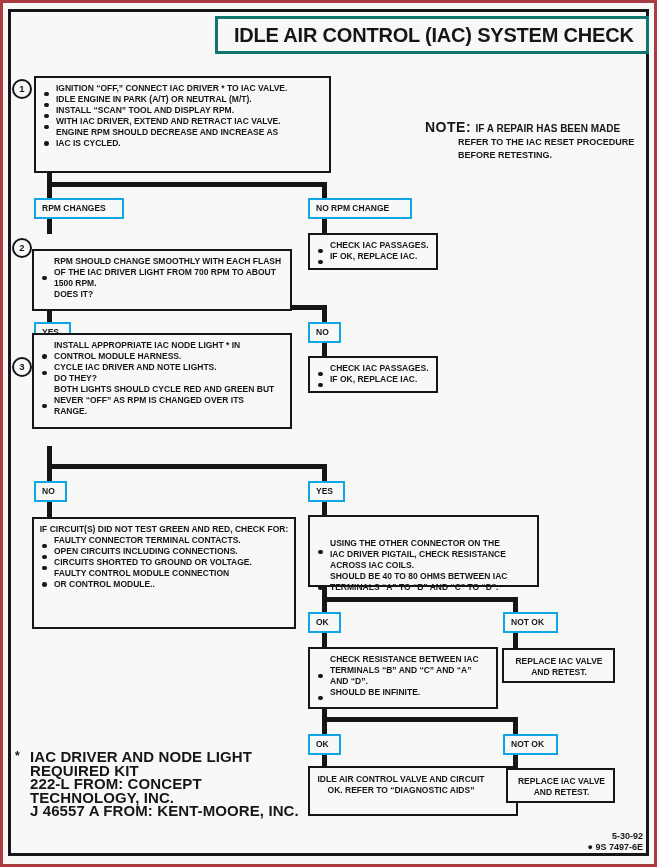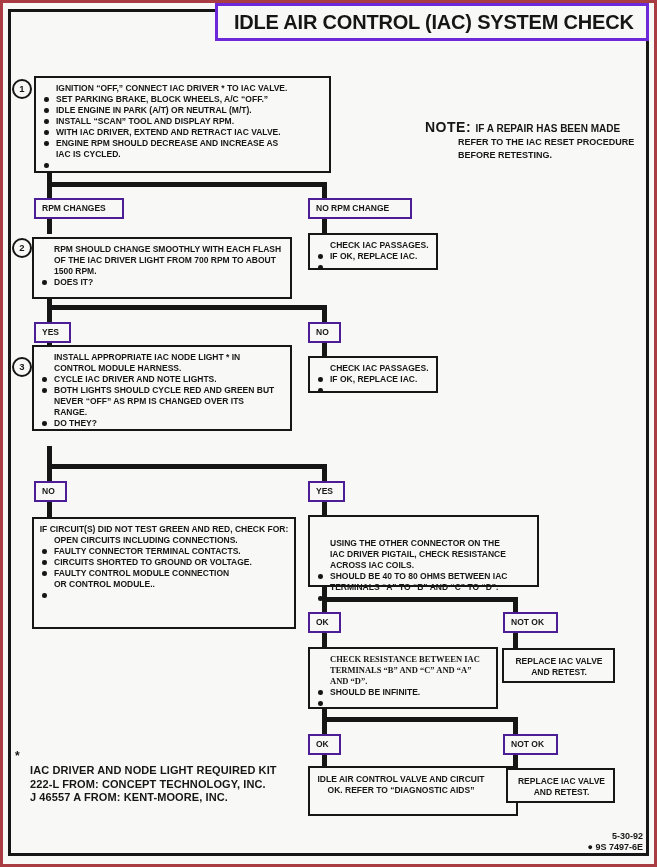--- a/index.html
+++ b/index.html
@@ -5,49 +5,49 @@
   html,body{margin:0;padding:0;background:#e8e8e4;}
   .sheet{
     position:relative;width:657px;height:867px;overflow:hidden;
     background:#f8f8f6;color:#161616;
     font-family:"Liberation Sans","DejaVu Sans",sans-serif;
     font-weight:bold;
   }
   .red-frame{position:absolute;inset:0;border:3px solid #a93b43;pointer-events:none;z-index:30;}
   .page-border{position:absolute;left:8px;top:9px;width:641px;height:847px;border:3px solid #161616;box-sizing:border-box;}
   .title-box{
-    position:absolute;left:215px;top:3px;width:434px;height:38px;box-sizing:border-box;
-    border:3px solid #6d28d9;background:#f8f8f6;
+    position:absolute;left:215px;top:16px;width:434px;height:38px;box-sizing:border-box;
+    border:3px solid #0f766e;background:#f8f8f6;
     font-size:20px;letter-spacing:-0.2px;line-height:32px;padding-left:16px;white-space:nowrap;
   }
   .box{
     position:absolute;box-sizing:border-box;border:2px solid #161616;background:#f8f8f6;
     font-size:8.5px;letter-spacing:0;padding:5px 3px 2px 5px;z-index:5;
   }
   .lbl{
-    position:absolute;box-sizing:border-box;border:2px solid #4c1d95;background:#f8f8f6;
+    position:absolute;box-sizing:border-box;border:2px solid #0ea5e9;background:#f8f8f6;
     font-size:8.5px;line-height:16px;padding-left:6px;z-index:5;white-space:nowrap;
   }
-  .li{display:flex;align-items:flex-end;}
+  .li{display:flex;align-items:center;}
   .li .b{flex:0 0 15px;position:relative;}
   .li .b.dot::before{content:"";position:absolute;left:3px;top:3.2px;width:4.6px;height:4.6px;border-radius:50%;background:#161616;}
   .li .t{flex:1 1 auto;line-height:11px;}
   .hdr{line-height:11px;text-align:center;}
   .circ{
     position:absolute;width:20px;height:20px;border:2px solid #161616;border-radius:50%;
     box-sizing:border-box;background:#f8f8f6;font-size:9.5px;line-height:16px;text-align:center;z-index:6;
   }
   .cn{position:absolute;background:#161616;z-index:2;}
   .note{position:absolute;left:425px;top:120px;width:222px;}
   .note-label{font-size:14px;letter-spacing:0.5px;}
   .note-rest{font-size:10px;}
   .note-cont{font-size:9px;line-height:12.5px;padding-left:33px;}
   .note-row{line-height:14px;}
   .footnote-marker{position:absolute;left:15px;top:749px;font-size:12px;}
-  .footnote{position:absolute;left:30px;top:750px;width:280px;font-size:11px;line-height:13.5px;letter-spacing:0.1px;margin-top:14px;}
+  .footnote{position:absolute;left:30px;top:750px;width:280px;font-size:15px;line-height:13.5px;letter-spacing:0.1px;}
   .docinfo{position:absolute;right:14px;top:831px;text-align:right;font-size:9px;line-height:11px;}
 </style>
 </head>
 <body>
 
 <div class="sheet">
   <div class="red-frame"></div>
   <div class="page-border"></div>
 
   <div class="title-box">IDLE AIR CONTROL (IAC) SYSTEM CHECK</div>
@@ -91,44 +91,40 @@
   <div class="cn" style="left:322px;top:753px;width:5px;height:15px;"></div>
   <div class="cn" style="left:513px;top:753px;width:5px;height:17px;"></div>
 
   <div class="box" style="left:34px;top:76px;width:297px;height:97px;">
     <div class="li">
         <span class="b dot"></span>
         <span class="t">IGNITION “OFF,” CONNECT IAC DRIVER * TO IAC VALVE.</span>
       </div>
     <div class="li">
         <span class="b dot"></span>
-        <span class="t">SET PARKING BRAKE, BLOCK WHEELS, A/C “OFF.”</span>
-      </div>
-    <div class="li">
-        <span class="b dot"></span>
         <span class="t">IDLE ENGINE IN PARK (A/T) OR NEUTRAL (M/T).</span>
       </div>
     <div class="li">
         <span class="b dot"></span>
         <span class="t">INSTALL “SCAN” TOOL AND DISPLAY RPM.</span>
       </div>
     <div class="li">
         <span class="b dot"></span>
         <span class="t">WITH IAC DRIVER, EXTEND AND RETRACT IAC VALVE.</span>
       </div>
     <div class="li">
         <span class="b dot"></span>
         <span class="t" style="max-width:228px;">ENGINE RPM SHOULD DECREASE AND INCREASE AS IAC IS CYCLED.</span>
       </div>
   </div>
 
   <div class="lbl" style="left:34px;top:198px;width:90px;height:21px;">RPM CHANGES</div>
   <div class="lbl" style="left:308px;top:198px;width:104px;height:21px;">NO RPM CHANGE</div>
 
-  <div class="box" style="left:32px;top:237px;width:260px;height:62px;">
+  <div class="box" style="left:32px;top:249px;width:260px;height:62px;">
     <div class="li">
         <span class="b dot"></span>
         <span class="t">RPM SHOULD CHANGE SMOOTHLY WITH EACH FLASH OF THE IAC DRIVER LIGHT FROM 700 RPM TO ABOUT 1500 RPM.</span>
       </div>
     <div class="li">
         <span class="b"></span>
         <span class="t">DOES IT?</span>
       </div>
   </div>
 
@@ -139,62 +135,62 @@
       </div>
     <div class="li">
         <span class="b dot"></span>
         <span class="t">IF OK, REPLACE IAC.</span>
       </div>
   </div>
 
   <div class="lbl" style="left:34px;top:322px;width:37px;height:21px;">YES</div>
   <div class="lbl" style="left:308px;top:322px;width:33px;height:21px;">NO</div>
 
-  <div class="box" style="left:32px;top:345px;width:260px;height:86px;">
+  <div class="box" style="left:32px;top:333px;width:260px;height:96px;">
     <div class="li">
         <span class="b dot"></span>
         <span class="t" style="max-width:205px;">INSTALL APPROPRIATE IAC NODE LIGHT * IN CONTROL MODULE HARNESS.</span>
       </div>
     <div class="li">
         <span class="b dot"></span>
         <span class="t">CYCLE IAC DRIVER AND NOTE LIGHTS.</span>
-      </div>
-    <div class="li">
-        <span class="b dot"></span>
-        <span class="t" style="max-width:222px;">BOTH LIGHTS SHOULD CYCLE RED AND GREEN BUT NEVER “OFF” AS RPM IS CHANGED OVER ITS RANGE.</span>
       </div>
     <div class="li">
         <span class="b"></span>
         <span class="t">DO THEY?</span>
       </div>
+    <div class="li">
+        <span class="b dot"></span>
+        <span class="t" style="max-width:222px;">BOTH LIGHTS SHOULD CYCLE RED AND GREEN BUT NEVER “OFF” AS RPM IS CHANGED OVER ITS RANGE.</span>
+      </div>
   </div>
 
   <div class="box" style="left:308px;top:356px;width:130px;height:37px;">
     <div class="li">
         <span class="b dot"></span>
         <span class="t">CHECK IAC PASSAGES.</span>
       </div>
     <div class="li">
         <span class="b dot"></span>
         <span class="t">IF OK, REPLACE IAC.</span>
       </div>
   </div>
 
   <div class="lbl" style="left:34px;top:481px;width:33px;height:21px;">NO</div>
   <div class="lbl" style="left:308px;top:481px;width:37px;height:21px;">YES</div>
 
   <div class="box" style="left:32px;top:517px;width:264px;height:112px;">
     <div class="hdr" style="max-width:250px;">IF CIRCUIT(S) DID NOT TEST GREEN AND RED, CHECK FOR:</div>
     <div class="li">
         <span class="b dot"></span>
+        <span class="t">FAULTY CONNECTOR TERMINAL CONTACTS.</span>
+      </div>
+    <div class="li">
+        <span class="b dot"></span>
         <span class="t">OPEN CIRCUITS INCLUDING CONNECTIONS.</span>
-      </div>
-    <div class="li">
-        <span class="b dot"></span>
-        <span class="t">FAULTY CONNECTOR TERMINAL CONTACTS.</span>
       </div>
     <div class="li">
         <span class="b dot"></span>
         <span class="t">CIRCUITS SHORTED TO GROUND OR VOLTAGE.</span>
       </div>
     <div class="li">
         <span class="b dot"></span>
         <span class="t" style="max-width:190px;">FAULTY CONTROL MODULE CONNECTION OR CONTROL MODULE..</span>
       </div>
   </div>
@@ -209,21 +205,21 @@
         <span class="t" style="max-width:195px;">SHOULD BE 40 TO 80 OHMS BETWEEN IAC TERMINALS “A” TO “B” AND “C” TO “D”.</span>
       </div>
   </div>
 
   <div class="lbl" style="left:308px;top:612px;width:33px;height:21px;">OK</div>
   <div class="lbl" style="left:503px;top:612px;width:55px;height:21px;">NOT OK</div>
 
   <div class="box" style="left:308px;top:647px;width:190px;height:62px;">
     <div class="li">
         <span class="b dot"></span>
-        <span class="t" style="max-width:150px;font-family:Liberation Serif, serif;">CHECK RESISTANCE BETWEEN IAC TERMINALS “B” AND “C” AND “A” AND “D”.</span>
+        <span class="t" style="max-width:150px;">CHECK RESISTANCE BETWEEN IAC TERMINALS “B” AND “C” AND “A” AND “D”.</span>
       </div>
     <div class="li">
         <span class="b dot"></span>
         <span class="t">SHOULD BE INFINITE.</span>
       </div>
   </div>
 
   <div class="box" style="left:502px;top:648px;width:113px;height:35px;padding-top:6px;">
     <div class="hdr" style="max-width:100px;">REPLACE IAC VALVE AND RETEST.</div>
   </div>

